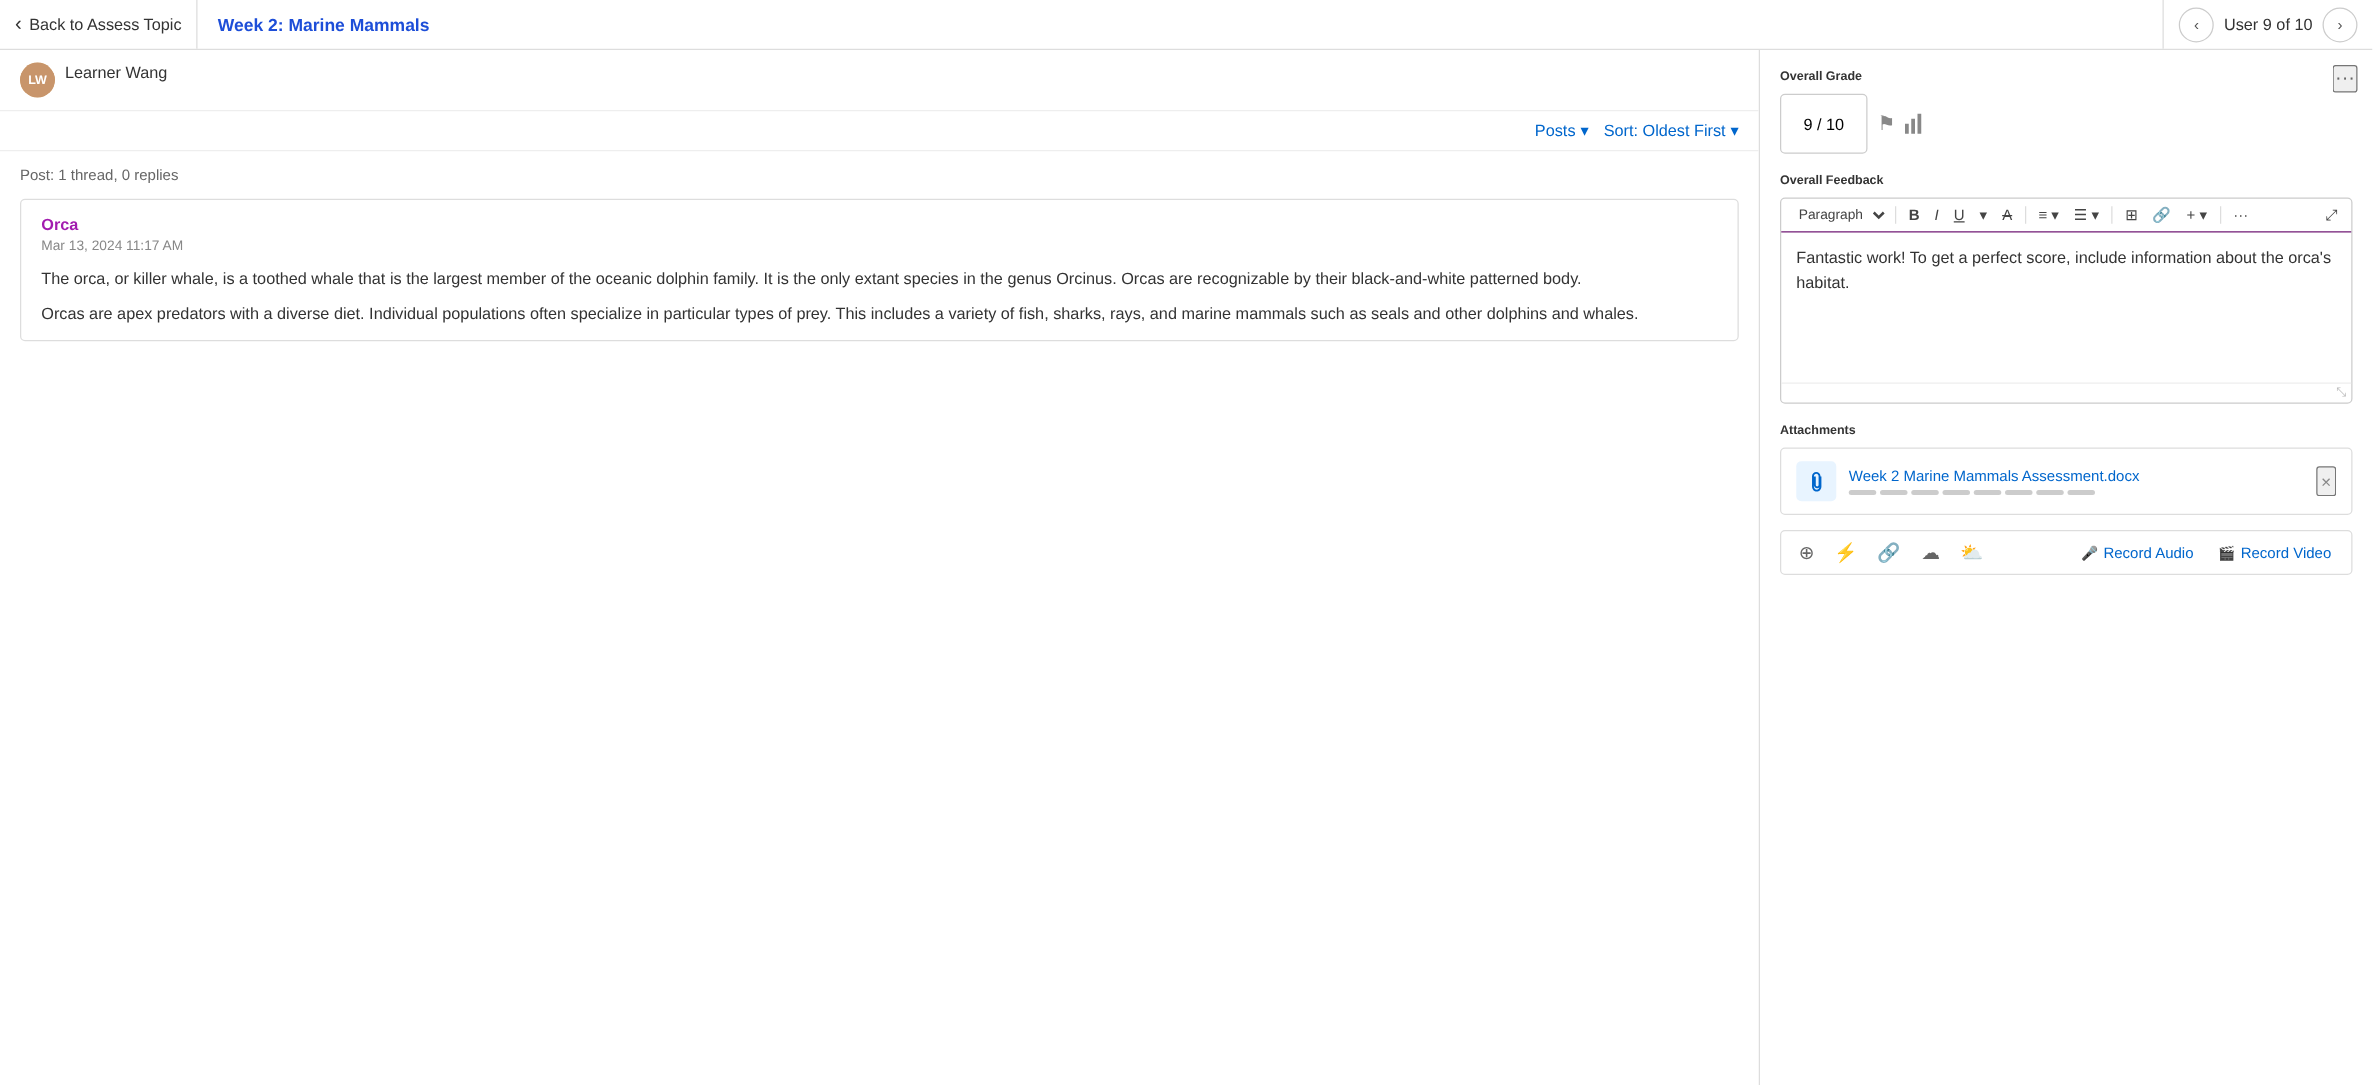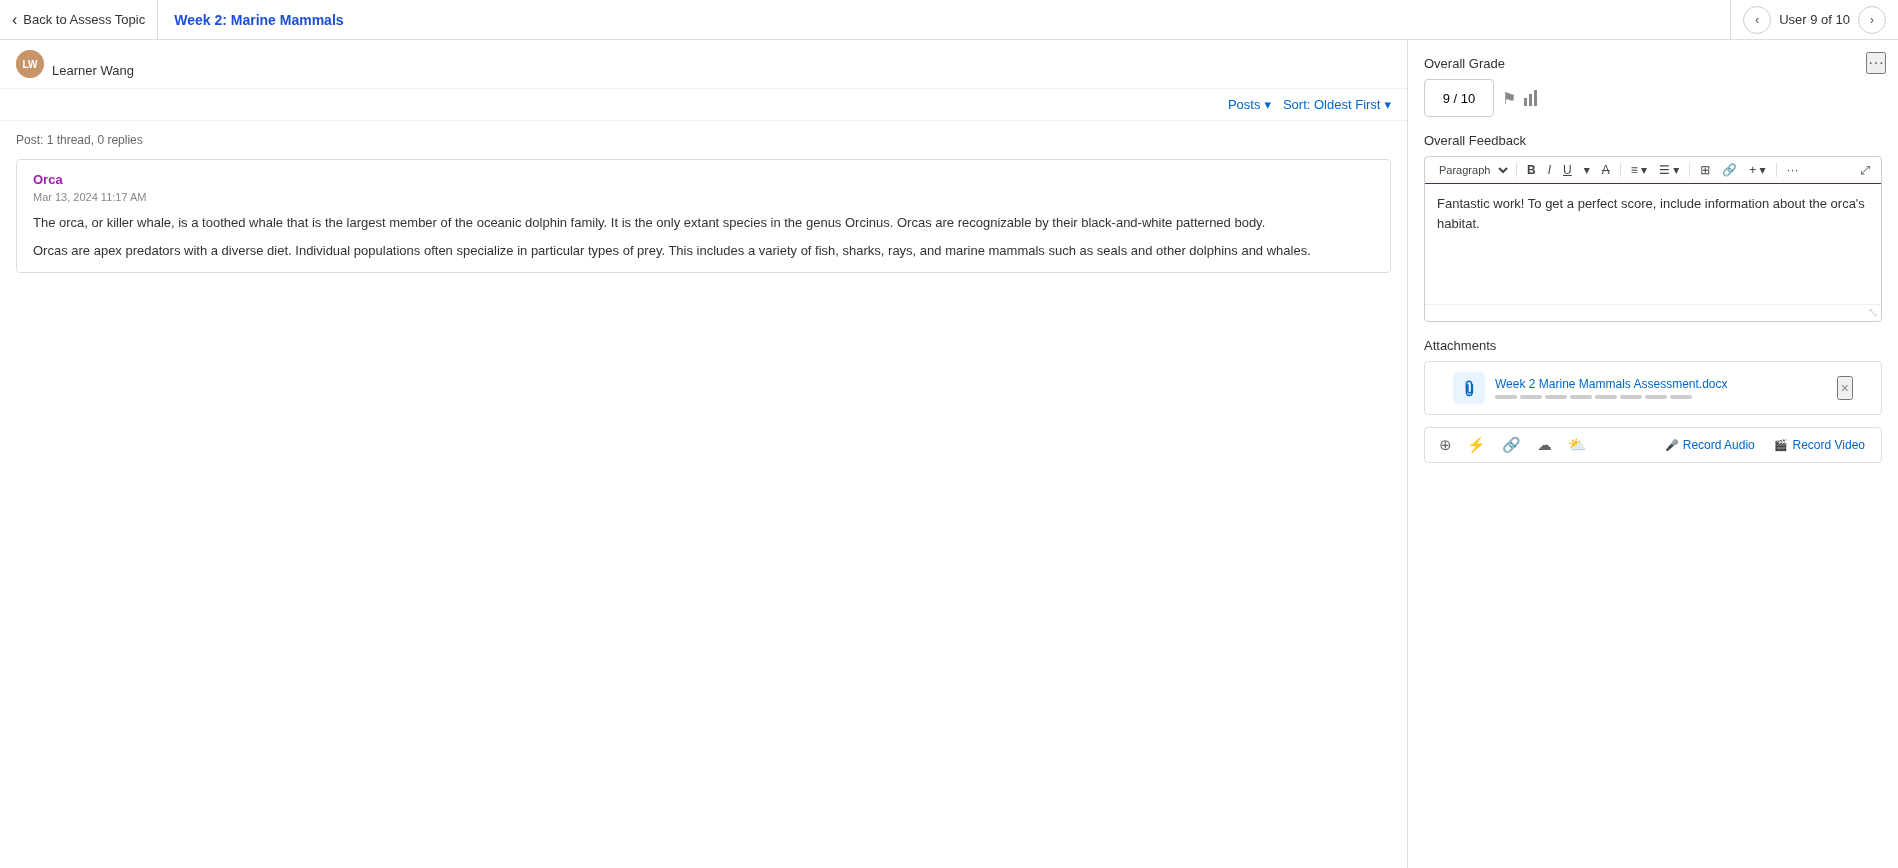--- a/index.html
+++ b/index.html
@@ -76,21 +76,21 @@
     
     .left-panel {
       flex: 1;
       display: flex;
       flex-direction: column;
       border-right: 1px solid #ddd;
       overflow: hidden;
     }
     .learner-header {
       display: flex;
-      align-items: flex-end;
+      align-items: flex-start;
       gap: 8px;
       padding: 10px 16px;
       border-bottom: 1px solid #eee;
     }
     .avatar {
       width: 28px;
       height: 28px;
       border-radius: 50%;
       background: #d4a574;
       display: flex;
@@ -177,34 +177,34 @@
       position: absolute;
       top: 12px;
       right: 12px;
       cursor: pointer;
       font-size: 16px;
       color: #666;
     }
 
     
     .section-label {
-      font-size: 13px;
-      font-weight: 400;
+      font-size: 10px;
+      font-weight: 700;
       color: #333;
       margin-bottom: 8px;
     }
     .grade-row {
       display: flex;
       align-items: center;
       gap: 8px;
       margin-bottom: 16px;
     }
     .grade-input {
       width: 70px;
-      height: 38px;
+      height: 48px;
       border: 1px solid #ccc;
       border-radius: 4px;
       text-align: center;
       font-size: 13px;
       padding: 0 6px;
     }
     .grade-icon {
       font-size: 16px;
       color: #888;
       cursor: pointer;
@@ -260,21 +260,21 @@
       border-top: 1px solid #eee;
     }
 
     
     .attachments-section {
       margin-bottom: 12px;
     }
     .attachment-card {
       border: 1px solid #ddd;
       border-radius: 4px;
-      padding: 10px 28px;
+      padding: 10px 12px;
       display: flex;
       align-items: center;
       gap: 10px;
       position: relative;
     }
     .attachment-icon {
       width: 32px;
       height: 32px;
       background: #e8f4ff;
       border-radius: 4px;

